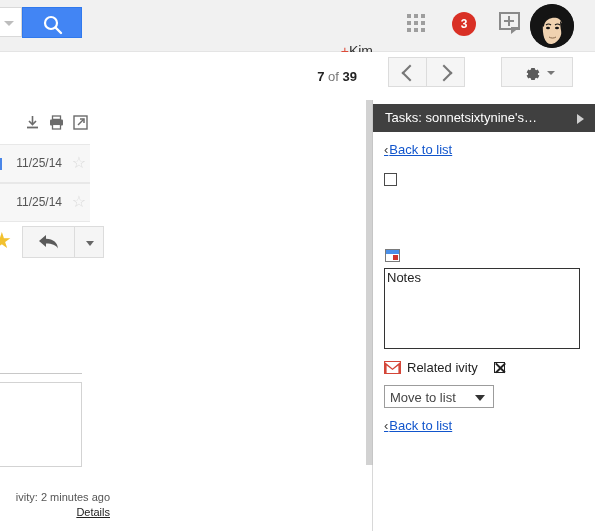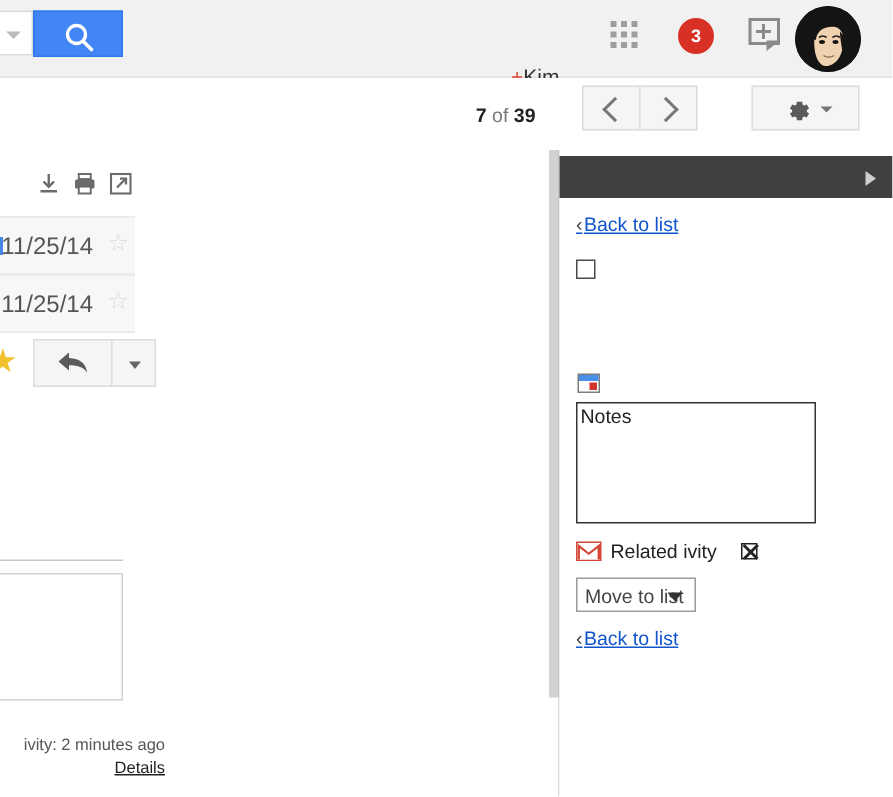--- a/index.html
+++ b/index.html
@@ -227,21 +227,21 @@
     background: #f7f7f7;
     border-top: 1px solid #e8e8e8;
     border-bottom: 1px solid #e8e8e8;
     box-sizing: border-box;
   }
   .msg-row.r1 { top: 44px; }
   .msg-row.r2 { top: 83px; }
   .msg-row .date {
     position: absolute;
     right: 28px; top: 11px;
-    font-size: 16px;
+    font-size: 12px;
     color: #555;
     white-space: nowrap;
   }
   .msg-row .star {
     position: absolute;
     right: 4px; top: 10px;
     font-size: 16px;
     color: #dadada;
     line-height: 16px;
     cursor: pointer;
@@ -434,21 +434,21 @@
   .cal-icon .dot {
     position: absolute;
     right: 1px; bottom: 1px;
     width: 5px; height: 5px;
     background: #d0342c;
   }
 
   .notes-area {
     position: absolute;
     left: 11px; top: 168px;
-    width: 160px; height: 81px;
+    width: 196px; height: 81px;
     border: 1px solid #333;
     background: #fff;
     box-sizing: border-box;
     font-family: "Liberation Sans", sans-serif;
     font-size: 13px;
     color: #222;
     padding: 1px 2px;
     resize: none;
     outline: none;
     overflow: hidden;
@@ -494,21 +494,21 @@
     left: -1px; top: 4px;
     width: 13px; height: 1.6px;
     background: #222;
   }
   .remove-x .s1 { transform: rotate(45deg); }
   .remove-x .s2 { transform: rotate(-45deg); }
 
   .move-select {
     position: absolute;
     left: 11px; top: 285px;
-    width: 80px; height: 23px;
+    width: 110px; height: 23px;
     border: 1px solid #9c9c9c;
     background: #fff;
     box-sizing: border-box;
     cursor: pointer;
   }
   .move-select .lbl {
     position: absolute;
     left: 5px; top: 4px;
     font-size: 13px;
     color: #444;
@@ -660,20 +660,21 @@
     <span class="details">Details</span>
   </div>
 </div>
 
 <div class="splitter"></div>
 <div class="splitter-line"></div>
 
 <div class="tasks-panel">
 
   <div class="tasks-header">
+    <span class="title">Tasks: sonnetsixtynine's…</span>
     <span class="expand"></span>
   </div>
 
   <div class="back-link top">
     <span class="lq">‹</span><span>Back to list</span>
   </div>
 
   <div class="task-item">
     <span class="task-check"></span>
   </div>

